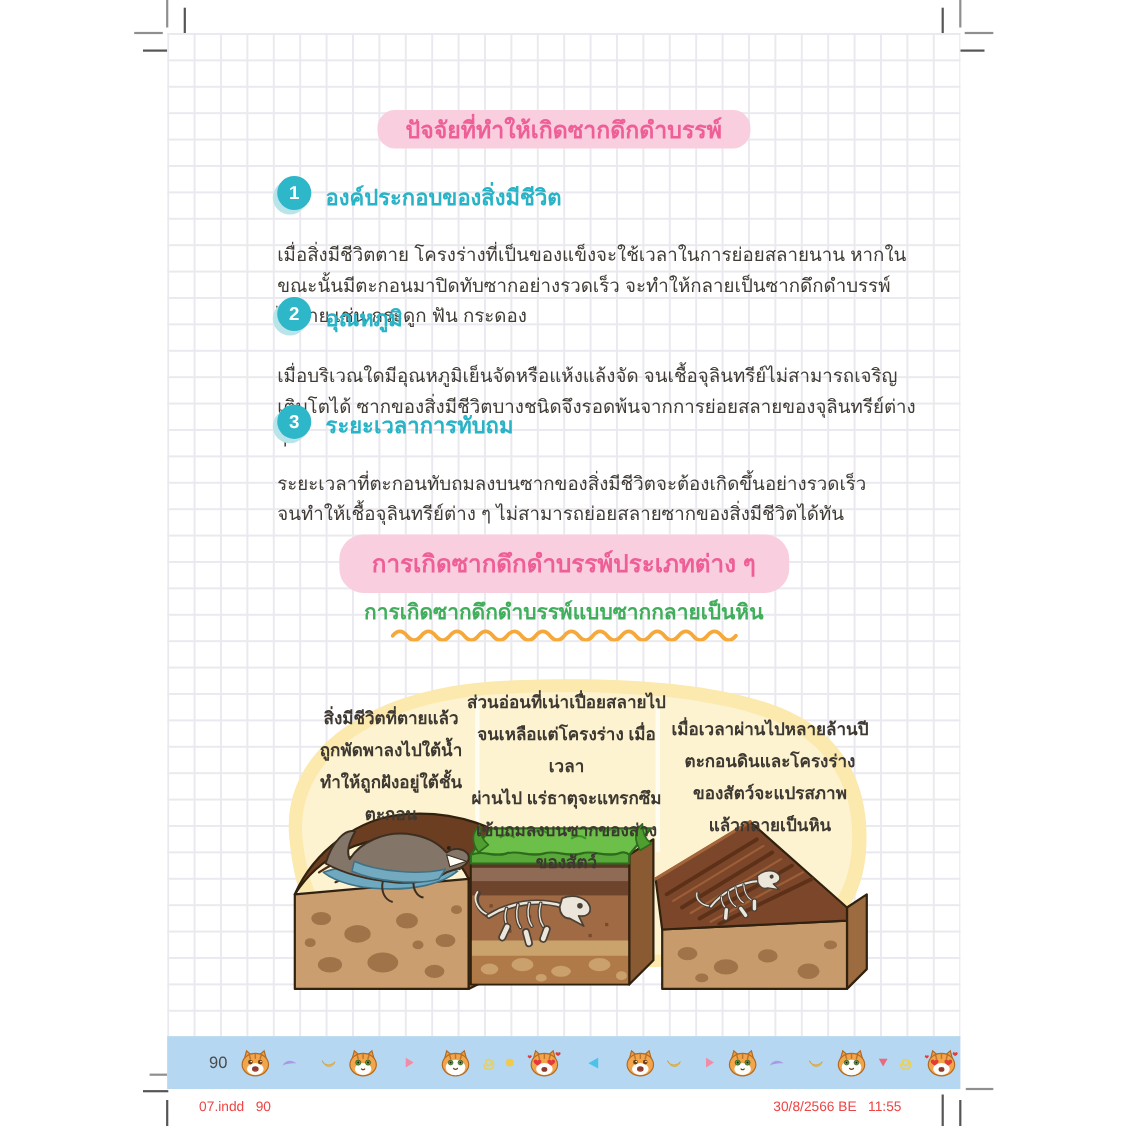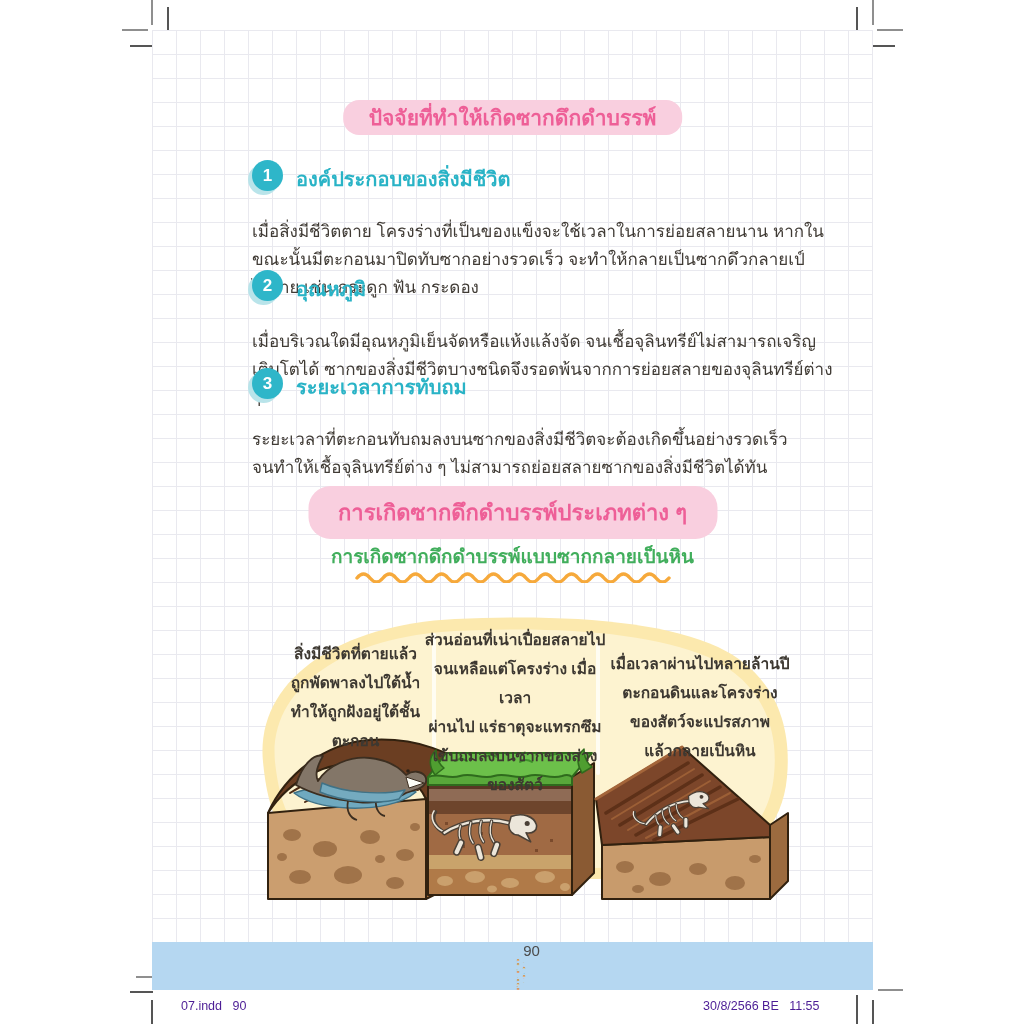--- a/index.html
+++ b/index.html
@@ -45,29 +45,29 @@
   .illu-wrap{position:absolute;left:78px;top:557px;width:570px;height:345px;}
   .illu{position:absolute;left:0;top:0;}
   .caption{position:absolute;text-align:center;font-size:15.5px;line-height:29px;
     color:#3d3831;font-weight:600;}
   .cap1{left:28px;top:52px;width:195px;}
   .cap2{left:191px;top:38px;width:188px;}
   .cap3{left:374px;top:46px;width:192px;margin-top:16px;}
   
   .bar{
     position:absolute;left:0;right:0;top:912px;height:48px;background:#b5d7f1;
-    display:flex;align-items:center;flex-direction:column;
+    display:flex;align-items:center;
   }
   .page-num{margin-left:38px;font-size:15px;color:#4b4b4b;}
   .bar svg{display:block;}
   .cat{margin-left:10px;}
   .deco{margin-left:9px;}
   .sp{margin-left:22px;}
   
-  .foot{position:absolute;top:999px;font-size:12.5px;color:#4c1d95;white-space:pre;}
+  .foot{position:absolute;top:999px;font-size:12.5px;color:#ef4444;white-space:pre;}
   .foot-l{left:181px;}
   .foot-r{left:703px;text-align:right;}
 </style>
 </head>
 <body>
 
 <svg width="0" height="0" style="position:absolute" aria-hidden="true">
   <defs>
     <g id="cat-head">
       <polygon points="5,13 8,2 16,9" fill="#f09c43" stroke="#b06a22" stroke-width="1.2"></polygon>
@@ -121,21 +121,21 @@
 
 <div class="page">
 
   <div class="pill pill1">ปัจจัยที่ทำให้เกิดซากดึกดำบรรพ์</div>
 
   <div class="section sec1">
     <div class="num">1</div>
     <div class="s-head">องค์ประกอบของสิ่งมีชีวิต</div>
     <div class="s-body">
       <div>เมื่อสิ่งมีชีวิตตาย โครงร่างที่เป็นของแข็งจะใช้เวลาในการย่อยสลายนาน หากใน</div>
-      <div>ขณะนั้นมีตะกอนมาปิดทับซากอย่างรวดเร็ว จะทำให้กลายเป็นซากดึวกลายเป์</div>
+      <div>ขณะนั้นมีตะกอนมาปิดทับซากอย่างรวดเร็ว จะทำให้กลายเป็นซากดึกดำบรรพ์</div>
       <div>ได้ง่าย เช่น กระดูก ฟัน กระดอง</div>
     </div>
   </div>
 
   <div class="section sec2">
     <div class="num">2</div>
     <div class="s-head">อุณหภูมิ</div>
     <div class="s-body">
       <div>เมื่อบริเวณใดมีอุณหภูมิเย็นจัดหรือแห้งแล้งจัด จนเชื้อจุลินทรีย์ไม่สามารถเจริญ</div>
       <div>เติบโตได้ ซากของสิ่งมีชีวิตบางชนิดจึงรอดพ้นจากการย่อยสลายของจุลินทรีย์ต่าง ๆ</div>

